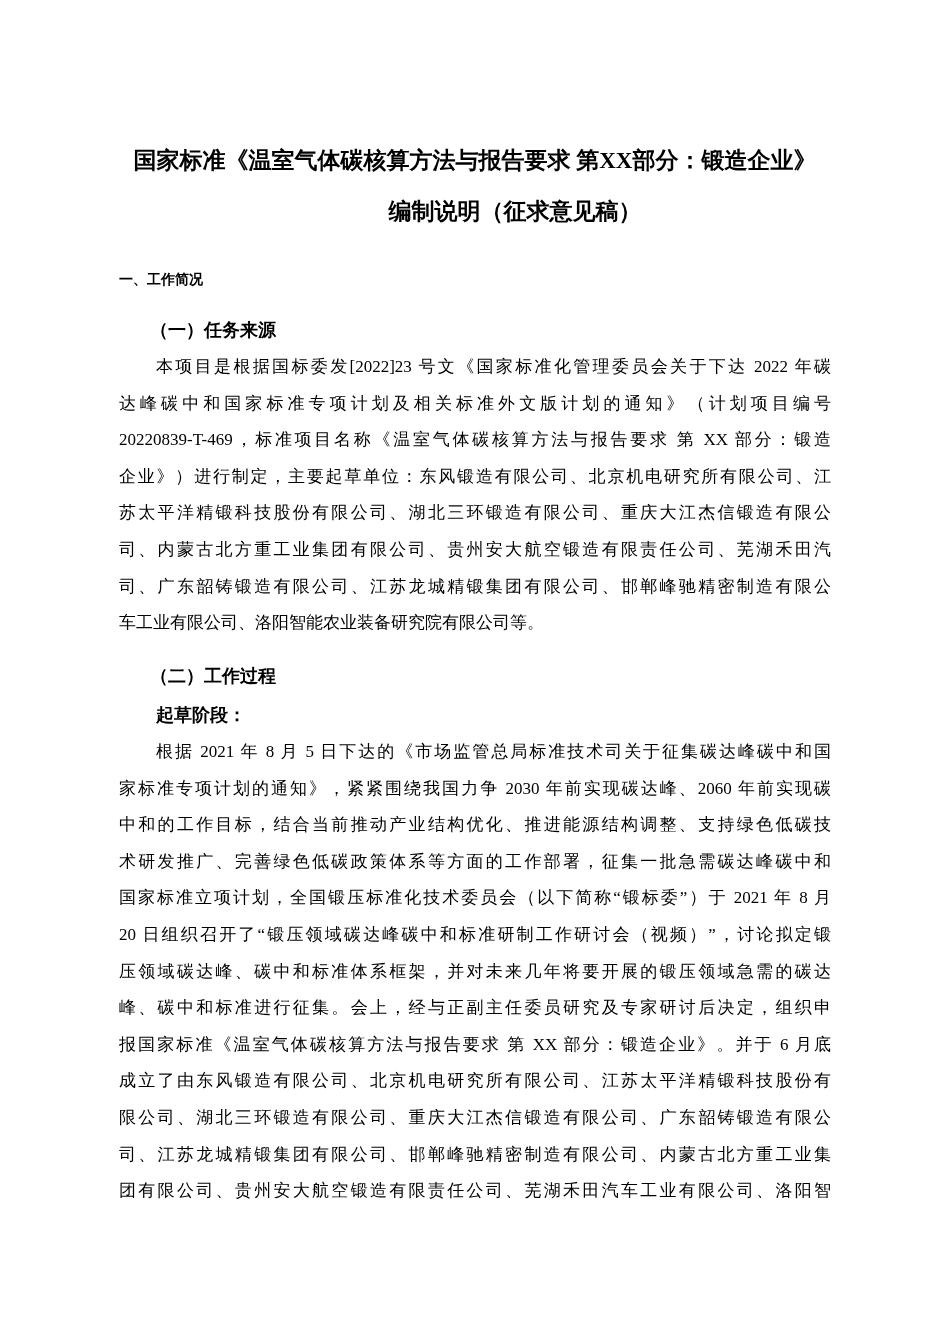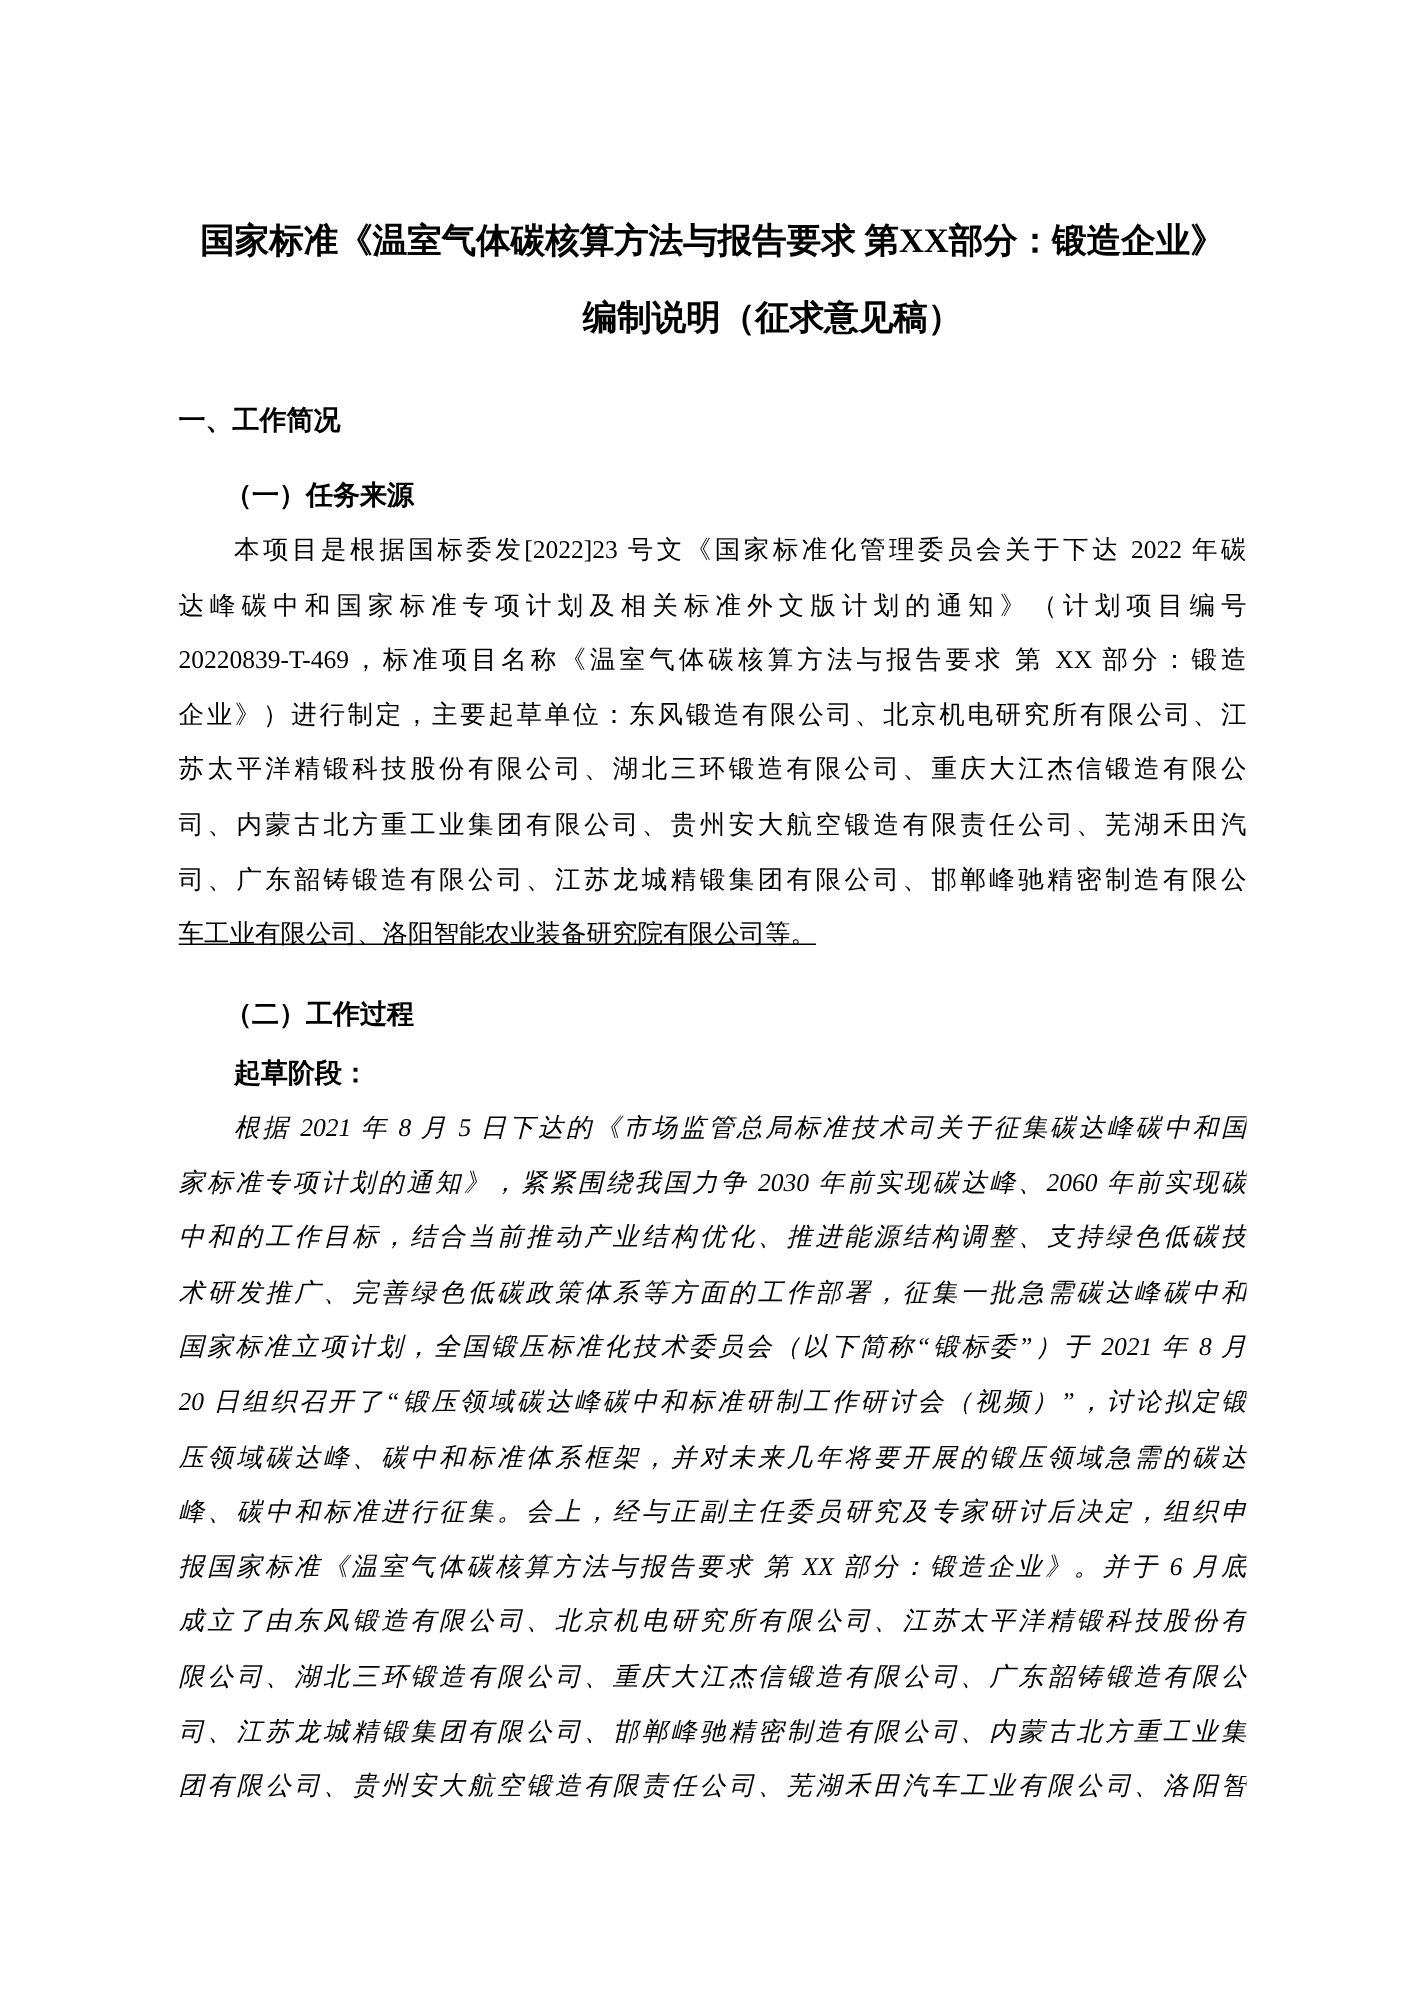--- a/index.html
+++ b/index.html
@@ -28,21 +28,21 @@
       width: 950px;
       text-align: center;
       font-size: 23px;
       font-weight: bold;
       line-height: 30px;
       white-space: nowrap;
     }
     .h1 {
       position: absolute;
       left: 119px;
-      font-size: 18px;
+      font-size: 14px;
       font-weight: bold;
       line-height: 24px;
       white-space: nowrap;
     }
     .h2 {
       position: absolute;
       left: 150px;
       font-size: 18px;
       font-weight: bold;
       line-height: 24px;
@@ -68,21 +68,20 @@
       white-space: nowrap;
       text-align: justify;
       text-align-last: justify;
       overflow: hidden;
     }
     .line.first {
       padding-left: 37px;
     }
     .line.last {
       text-align-last: left;
-      text-decoration: underline;
     }
   </style>
 </head>
 <body>
 
 <div class="page">
 
   <div class="title-line" style="top:146px;">国家标准《温室气体碳核算方法与报告要求 第XX部分：锻造企业》</div>
   <div class="title-line" style="top:197px;padding-left:40px;">编制说明（征求意见稿）</div>
 
@@ -98,21 +97,21 @@
     <div class="line">苏太平洋精锻科技股份有限公司、湖北三环锻造有限公司、重庆大江杰信锻造有限公</div>
     <div class="line">司、内蒙古北方重工业集团有限公司、贵州安大航空锻造有限责任公司、芜湖禾田汽</div>
     <div class="line">司、广东韶铸锻造有限公司、江苏龙城精锻集团有限公司、邯郸峰驰精密制造有限公</div>
     <div class="line last">车工业有限公司、洛阳智能农业装备研究院有限公司等。</div>
   </div>
 
   <div class="h2" style="top:664px;">（二）工作过程</div>
 
   <div class="h3" style="top:703px;">起草阶段：</div>
 
-  <div class="para" style="top:734px;font-style:italic;">
+  <div class="para" style="top:734px;">
     <div class="line first">根据 2021 年 8 月 5 日下达的《市场监管总局标准技术司关于征集碳达峰碳中和国</div>
     <div class="line">家标准专项计划的通知》，紧紧围绕我国力争 2030 年前实现碳达峰、2060 年前实现碳</div>
     <div class="line">中和的工作目标，结合当前推动产业结构优化、推进能源结构调整、支持绿色低碳技</div>
     <div class="line">术研发推广、完善绿色低碳政策体系等方面的工作部署，征集一批急需碳达峰碳中和</div>
     <div class="line">国家标准立项计划，全国锻压标准化技术委员会（以下简称“锻标委”）于 2021 年 8 月</div>
     <div class="line">20 日组织召开了“锻压领域碳达峰碳中和标准研制工作研讨会（视频）”，讨论拟定锻</div>
     <div class="line">压领域碳达峰、碳中和标准体系框架，并对未来几年将要开展的锻压领域急需的碳达</div>
     <div class="line">峰、碳中和标准进行征集。会上，经与正副主任委员研究及专家研讨后决定，组织申</div>
     <div class="line">报国家标准《温室气体碳核算方法与报告要求  第 XX 部分：锻造企业》。并于 6 月底</div>
     <div class="line">成立了由东风锻造有限公司、北京机电研究所有限公司、江苏太平洋精锻科技股份有</div>

